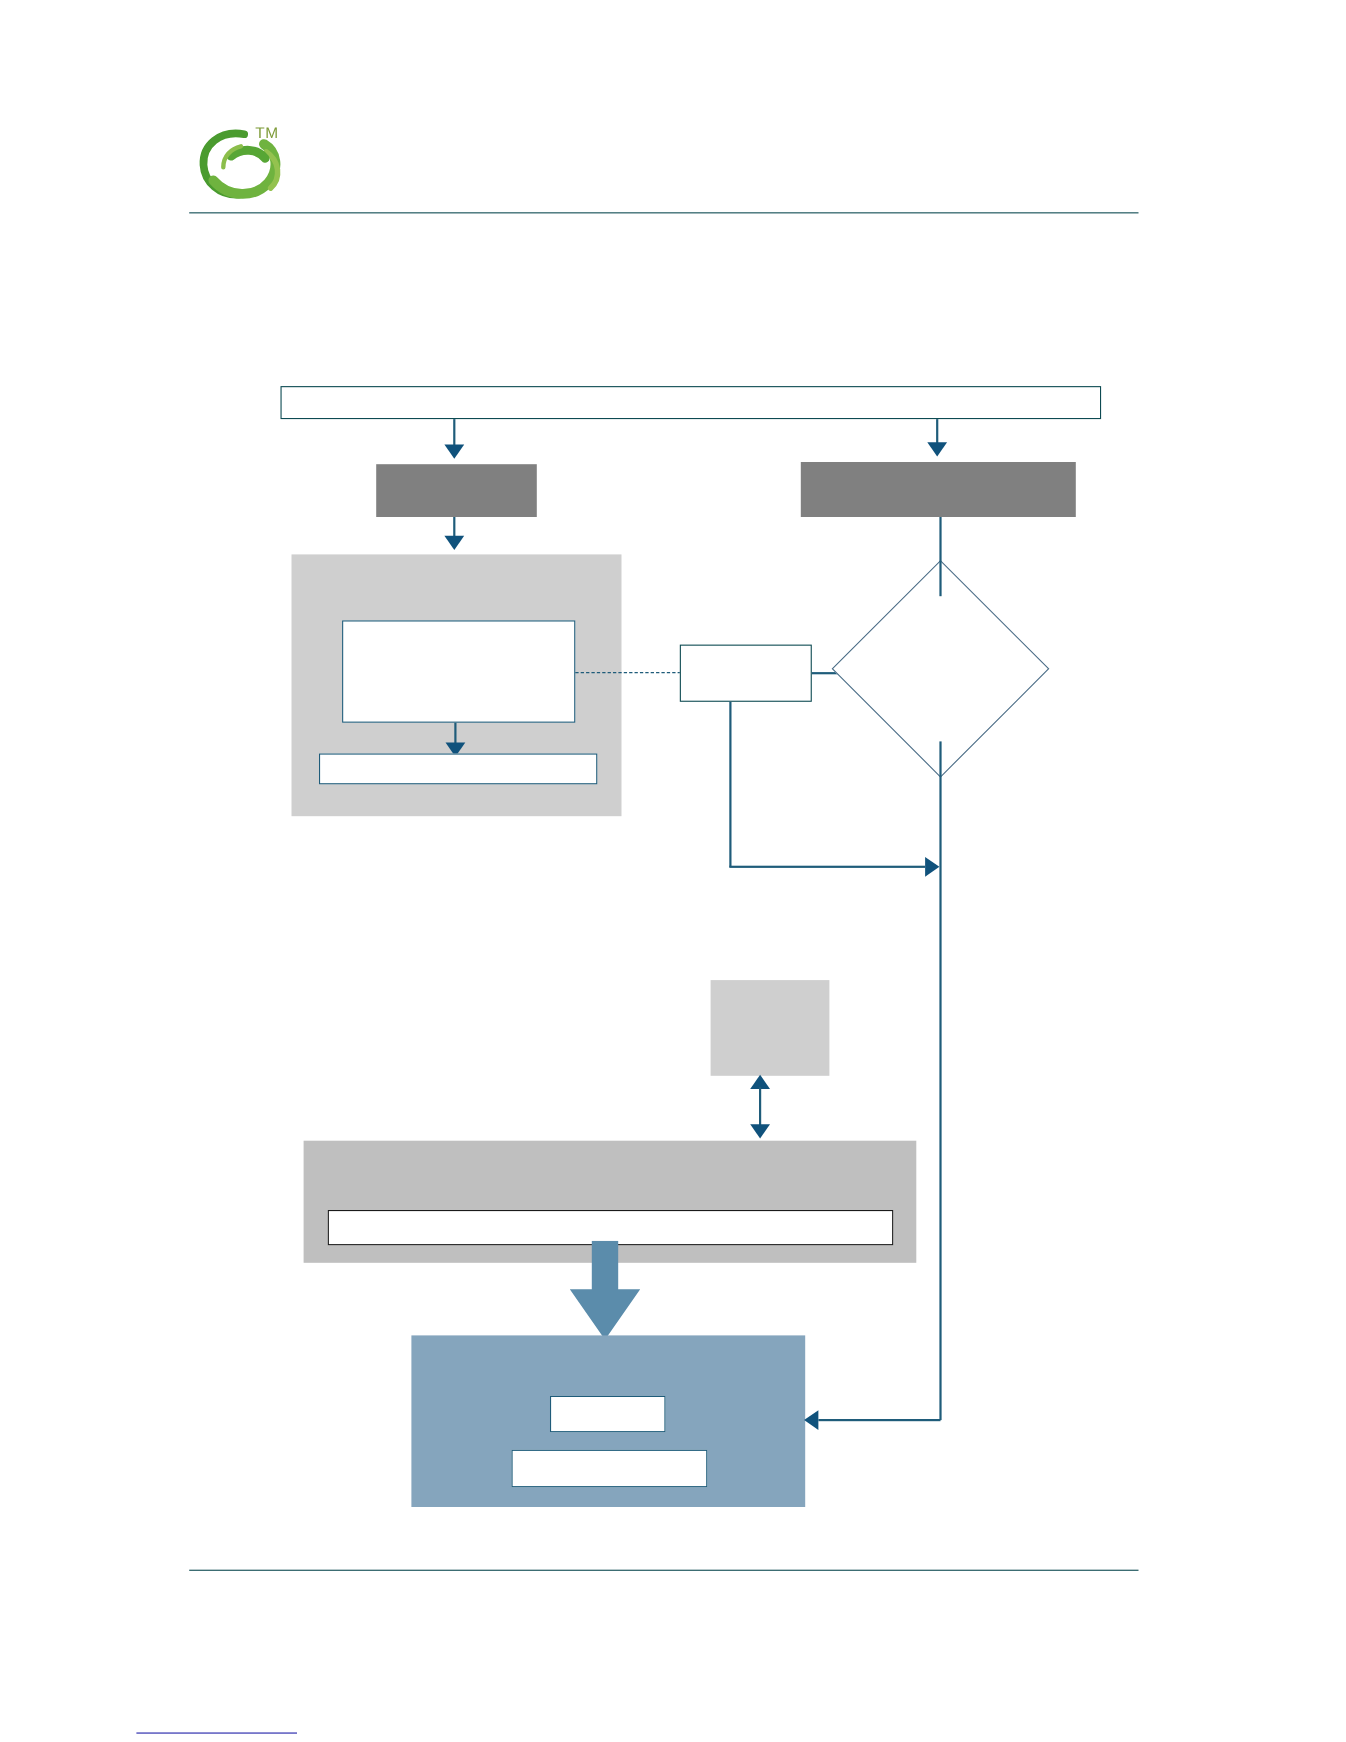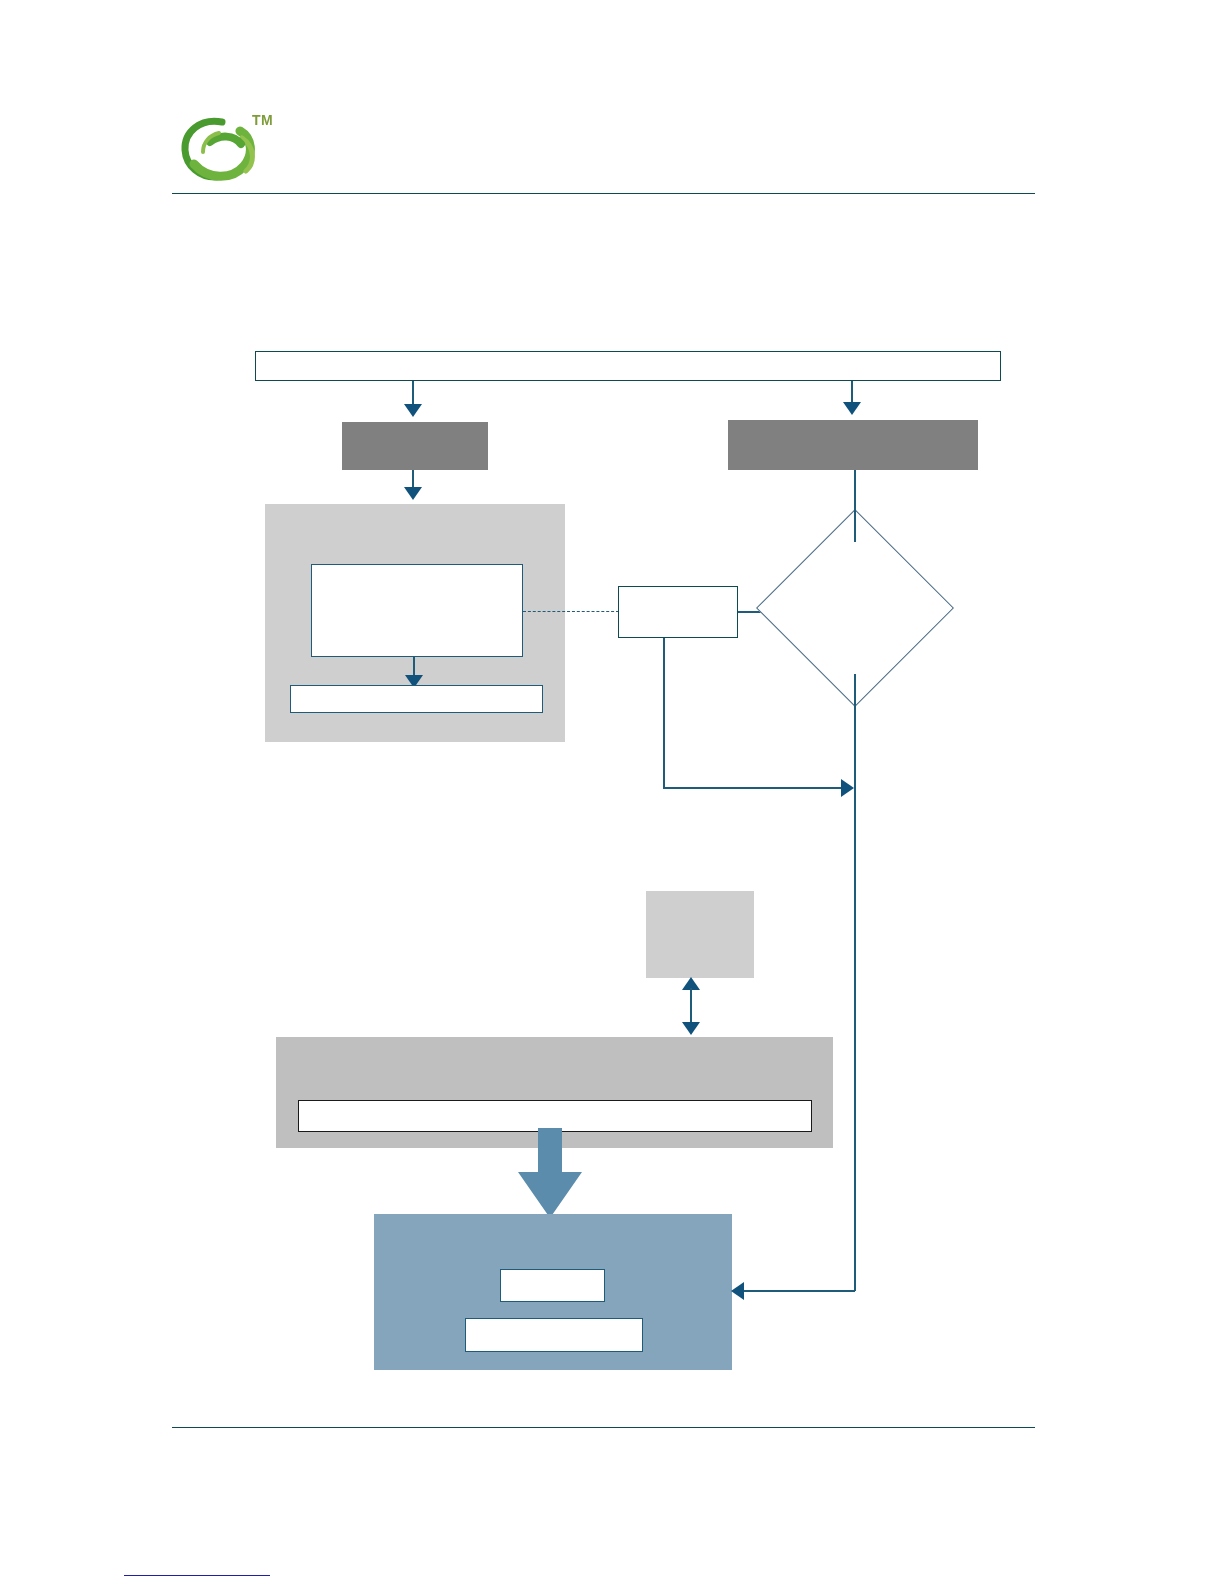--- a/index.html
+++ b/index.html
@@ -21,24 +21,24 @@
   
   #logo {
     position: absolute;
     left: 172px;
     top: 108px;
     width: 108px;
     height: 80px;
   }
   #tm-mark {
     position: absolute;
-    left: 252px;
+    left: 232px;
     top: 112px;
     font-size: 14px;
-    font-weight: bold;
+    font-weight: normal;
     color: #7f9c3a;
     letter-spacing: 0.5px;
   }
   #header-rule {
     position: absolute;
     left: 172px;
     top: 193px;
     width: 863px;
     height: 0;
     border-top: 1.5px solid #0d4a52;

